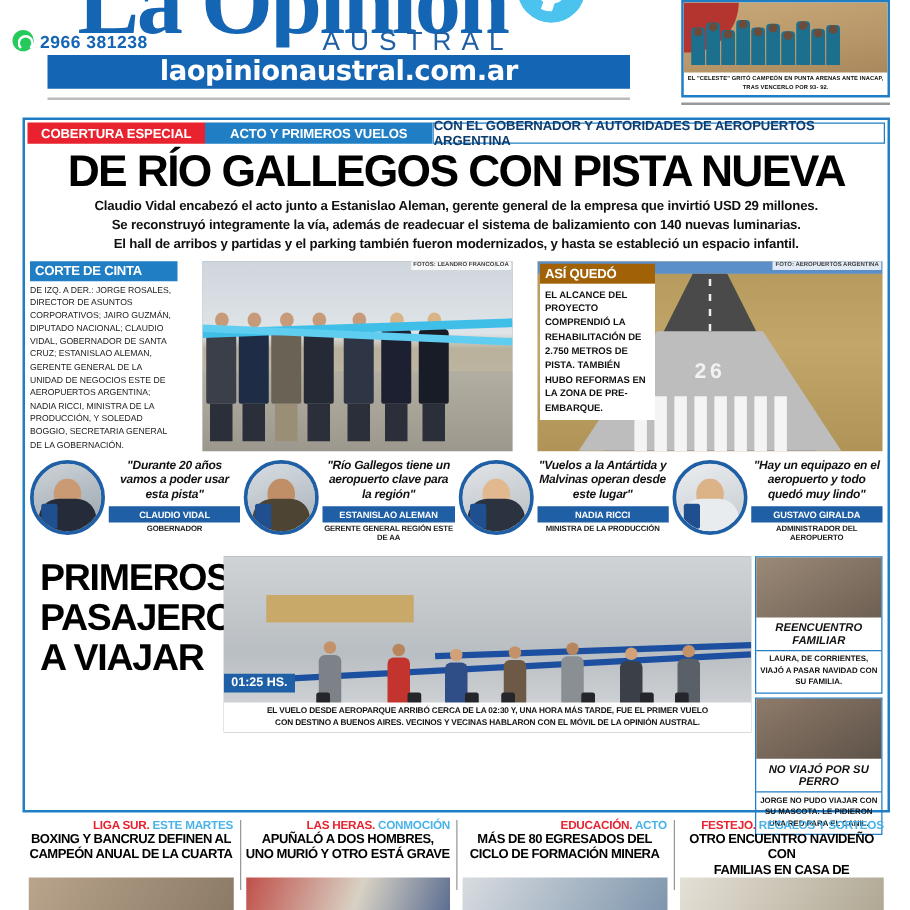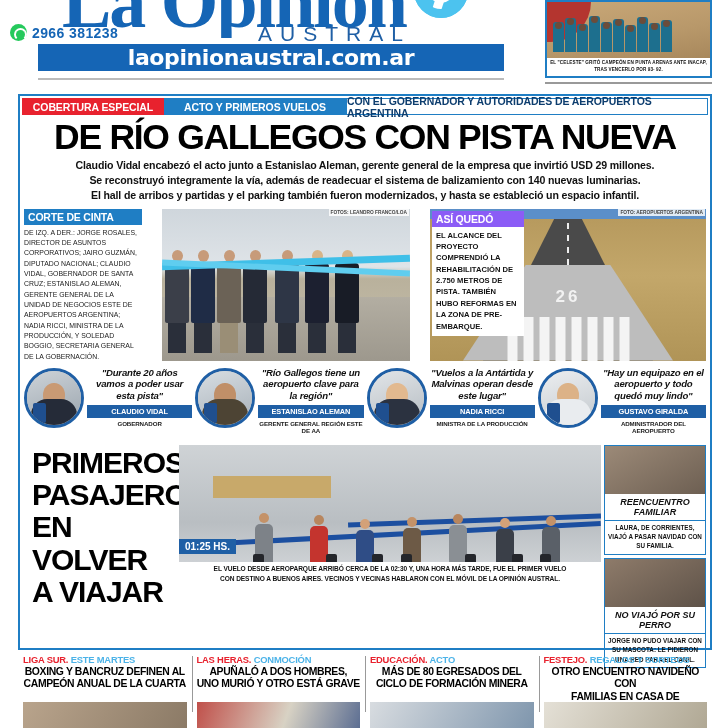--- a/index.html
+++ b/index.html
@@ -132,21 +132,21 @@
               clip-path:polygon(30% 0,70% 0,100% 100%,0 100%); }
   .rw-26 { position:absolute; left:50%; transform:translateX(-50%); bottom:54px;
            color:#f2f2f2; font-size:17px; font-weight:700; letter-spacing:3px; font-family:"Liberation Sans",sans-serif; }
   .rw-thresh { position:absolute; left:50%; transform:translateX(-50%); bottom:0;
                width:175px; height:44px; display:flex; gap:6px; justify-content:center; }
   .rw-thresh i { display:block; width:10px; background:#f4f4f4; }
   .rw-centre { position:absolute; left:50%; transform:translateX(-50%); top:14px; height:50px;
                width:2px; background:repeating-linear-gradient(180deg,#eee 0 6px,transparent 6px 12px); }
 
   .asiq { position:absolute; left:2px; top:2px; width:92px; z-index:5; }
-  .asiq-tag { background:#8b5cf6; color:#fff; font-weight:700; font-size:10.5px;
+  .asiq-tag { background:#a16207; color:#fff; font-weight:700; font-size:10.5px;
               padding:2px 4px; letter-spacing:-0.2px; }
   .asiq-body { background:#fff; font-size:7.6px; font-weight:700; line-height:1.5;
                color:#111; padding:3px 4px 4px; }
 
   
   .quoterow { display:flex; gap:3px; padding:3px 4px 0; height:80px; }
   .qbox { flex:1; position:relative; display:flex; align-items:flex-start; }
   .qcircle { width:60px; height:60px; border-radius:50%; border:3px solid #1f5fa5;
              overflow:hidden; position:relative; flex:0 0 auto; margin-top:4px; background:#d8d8d8; }
   .qc-bg { position:absolute; inset:0; }
@@ -185,21 +185,21 @@
   .side-img { height:48px; position:relative; overflow:hidden; background:#b9a894; }
   .side-title { font-size:9px; font-weight:700; font-style:italic; text-align:center;
                 padding:3px 2px; line-height:1.15; color:#111; }
   .side-body { font-size:6.3px; font-weight:700; text-align:center; line-height:1.45;
                padding:2px 3px 3px; color:#111; border-top:1px solid #1f7ec4; }
 
   
   .teasers { position:absolute; left:18px; top:654px; width:694px; height:74px; display:flex; }
   .teaser { flex:1; padding:0 5px; position:relative; }
   .teaser + .teaser:before { content:""; position:absolute; left:0; top:2px; bottom:16px; width:1px; background:#999; }
-  .t-kick { text-align:left; font-size:9.4px; font-weight:700; letter-spacing:-0.2px; padding-bottom:1px; }
+  .t-kick { text-align:right; font-size:9.4px; font-weight:700; letter-spacing:-0.2px; padding-bottom:1px; }
   .t-kick b { color:#e8222e; }
   .t-kick span { color:#4cb3e8; }
   .t-head { text-align:center; font-size:10.4px; font-weight:700; line-height:1.18;
             color:#000; letter-spacing:-0.35px; }
   .t-thumb { position:absolute; left:5px; right:5px; top:48px; height:26px; overflow:hidden; }
 </style>
 </head>
 <body>
 
 <div class="page">
@@ -415,21 +415,20 @@
           <div class="qrole">ADMINISTRADOR DEL AEROPUERTO</div>
         </div>
       </div>
     </div>
 
     <div class="paxrow">
 
       <div class="pax-head">
         <div>PRIMEROS</div>
         <div>PASAJEROS</div>
-        <div>EN VOLVER</div>
         <div>A VIAJAR</div>
       </div>
 
       <div class="pax-photo">
         <div class="term-bg"></div>
         <div class="term-counter"></div>
         <div class="belt" style="left:0; right:0; top:62%; transform:rotate(-3deg)"></div>
         <div class="belt" style="left:40%; right:0; top:52%; transform:rotate(-2deg)"></div>
         <div class="pax" style="left:18%">
             <div class="h" style="background:#c49268"></div>

